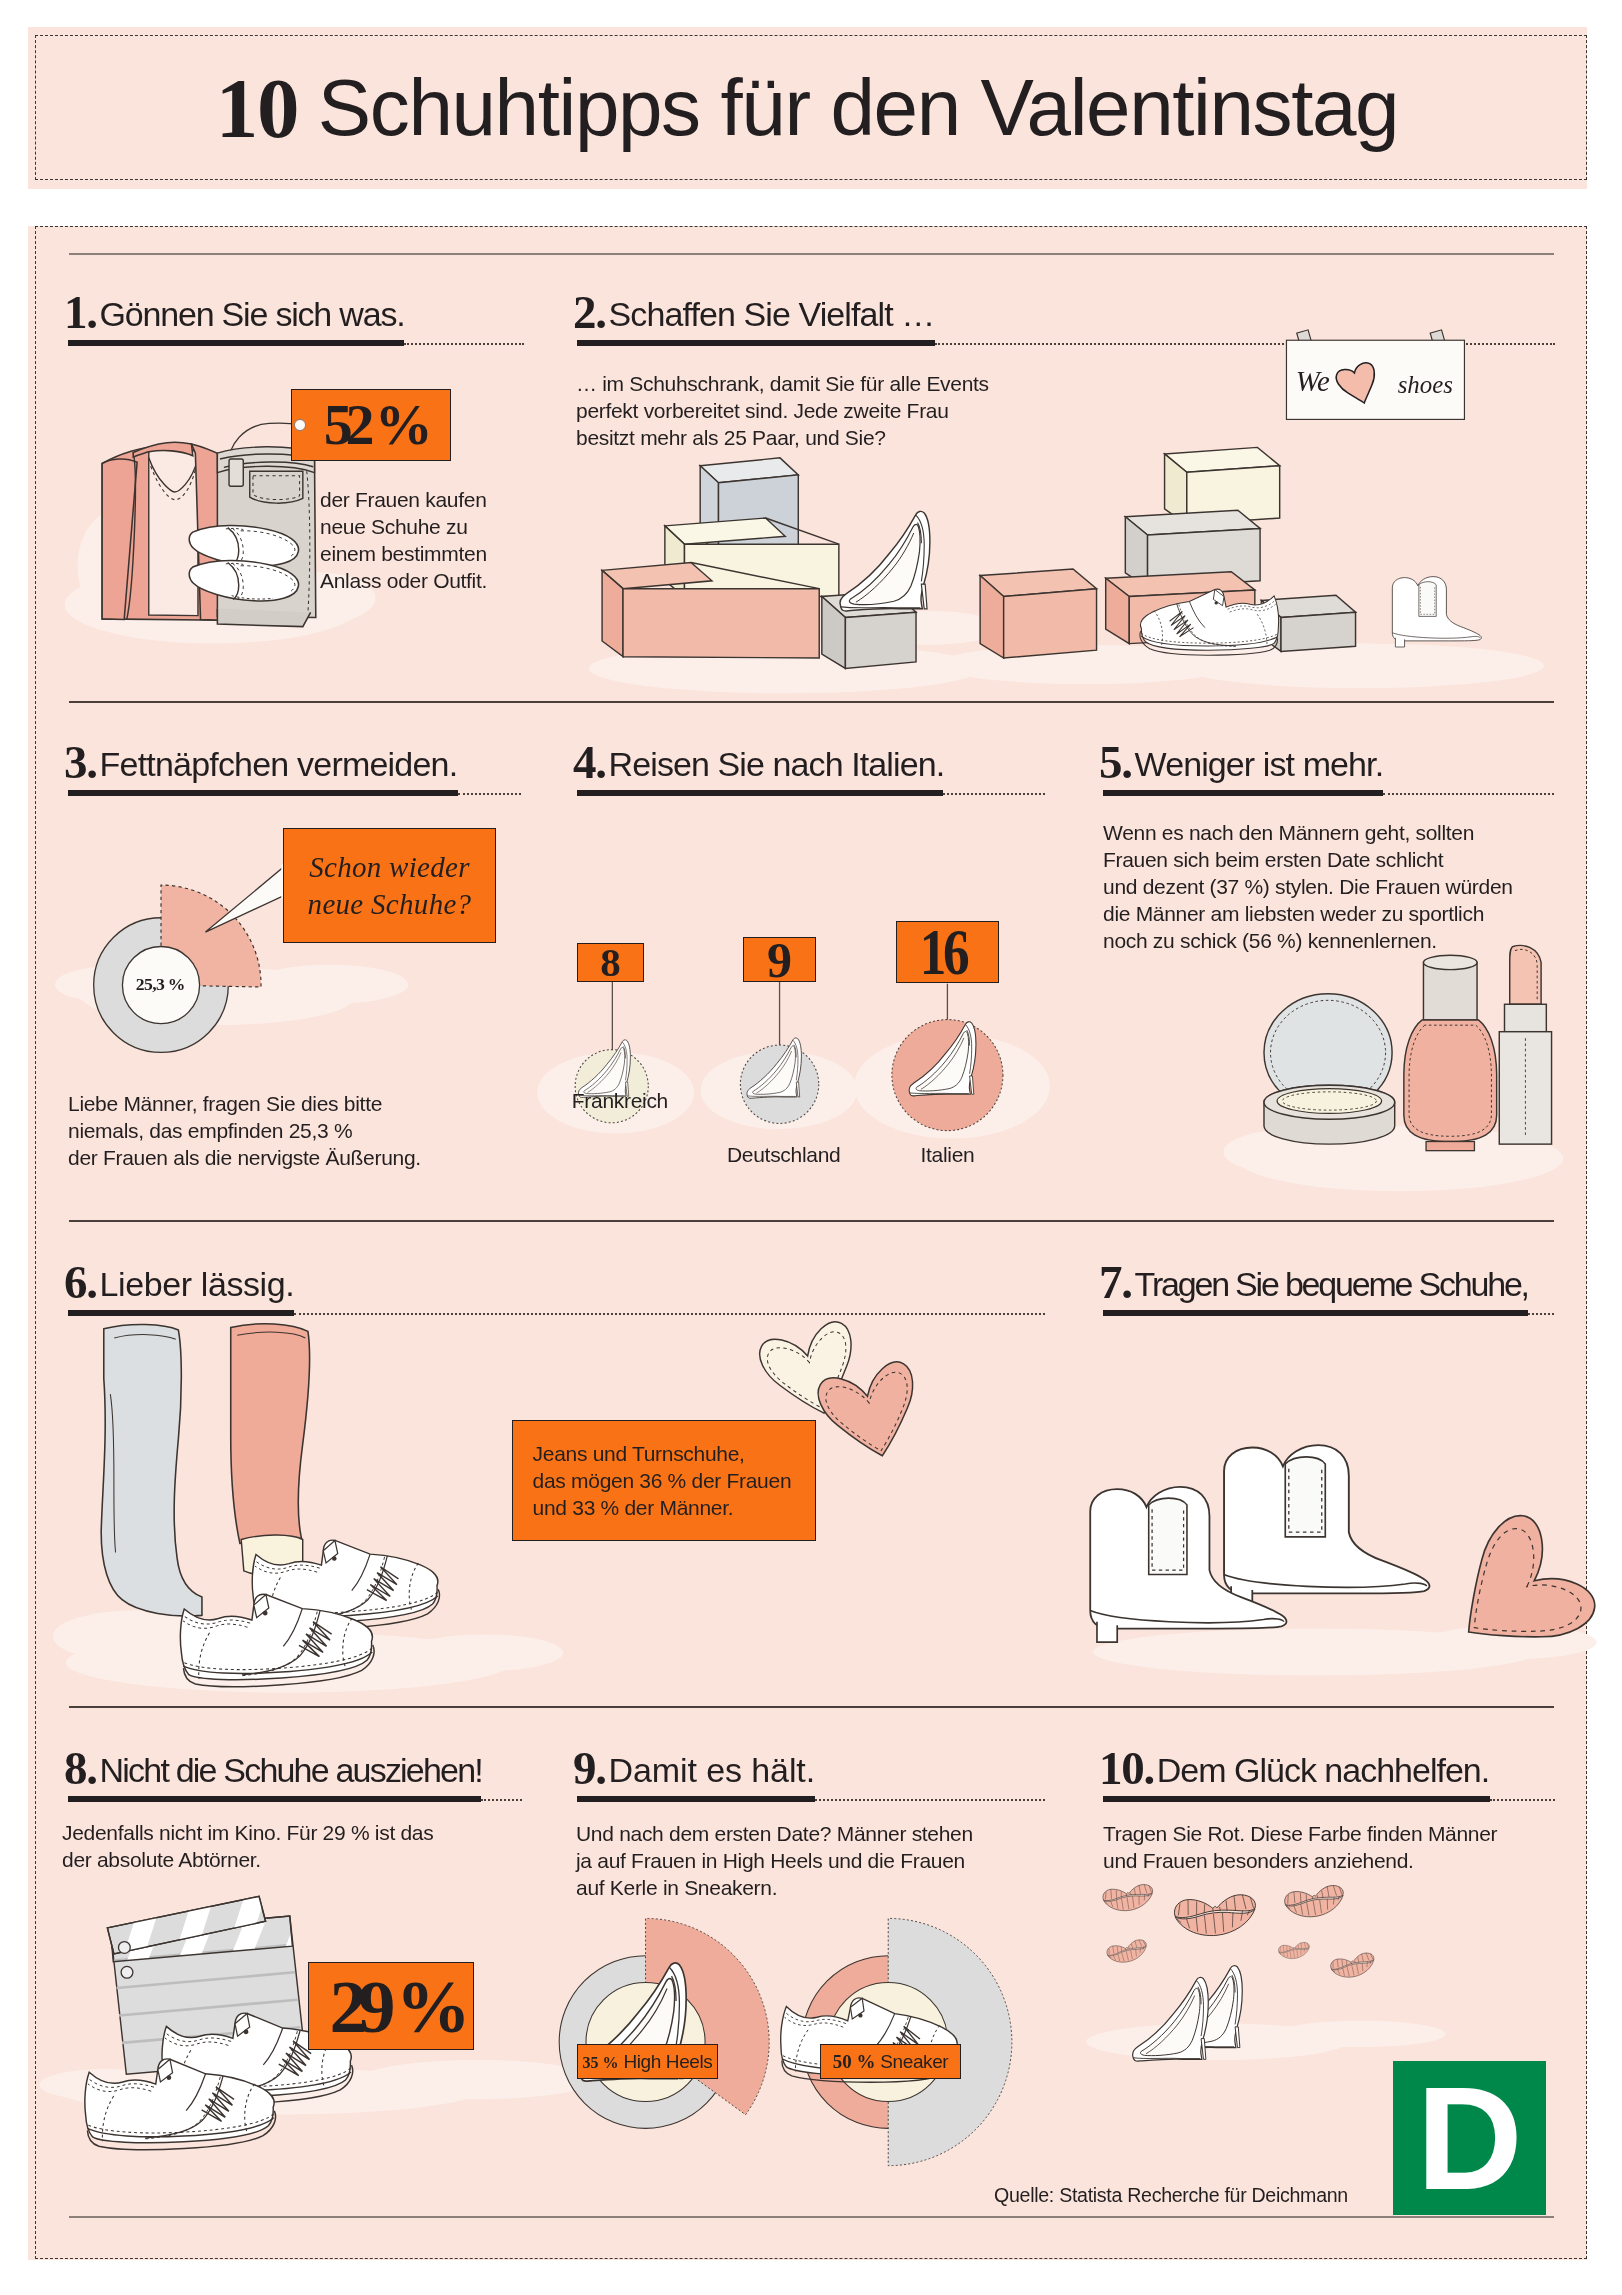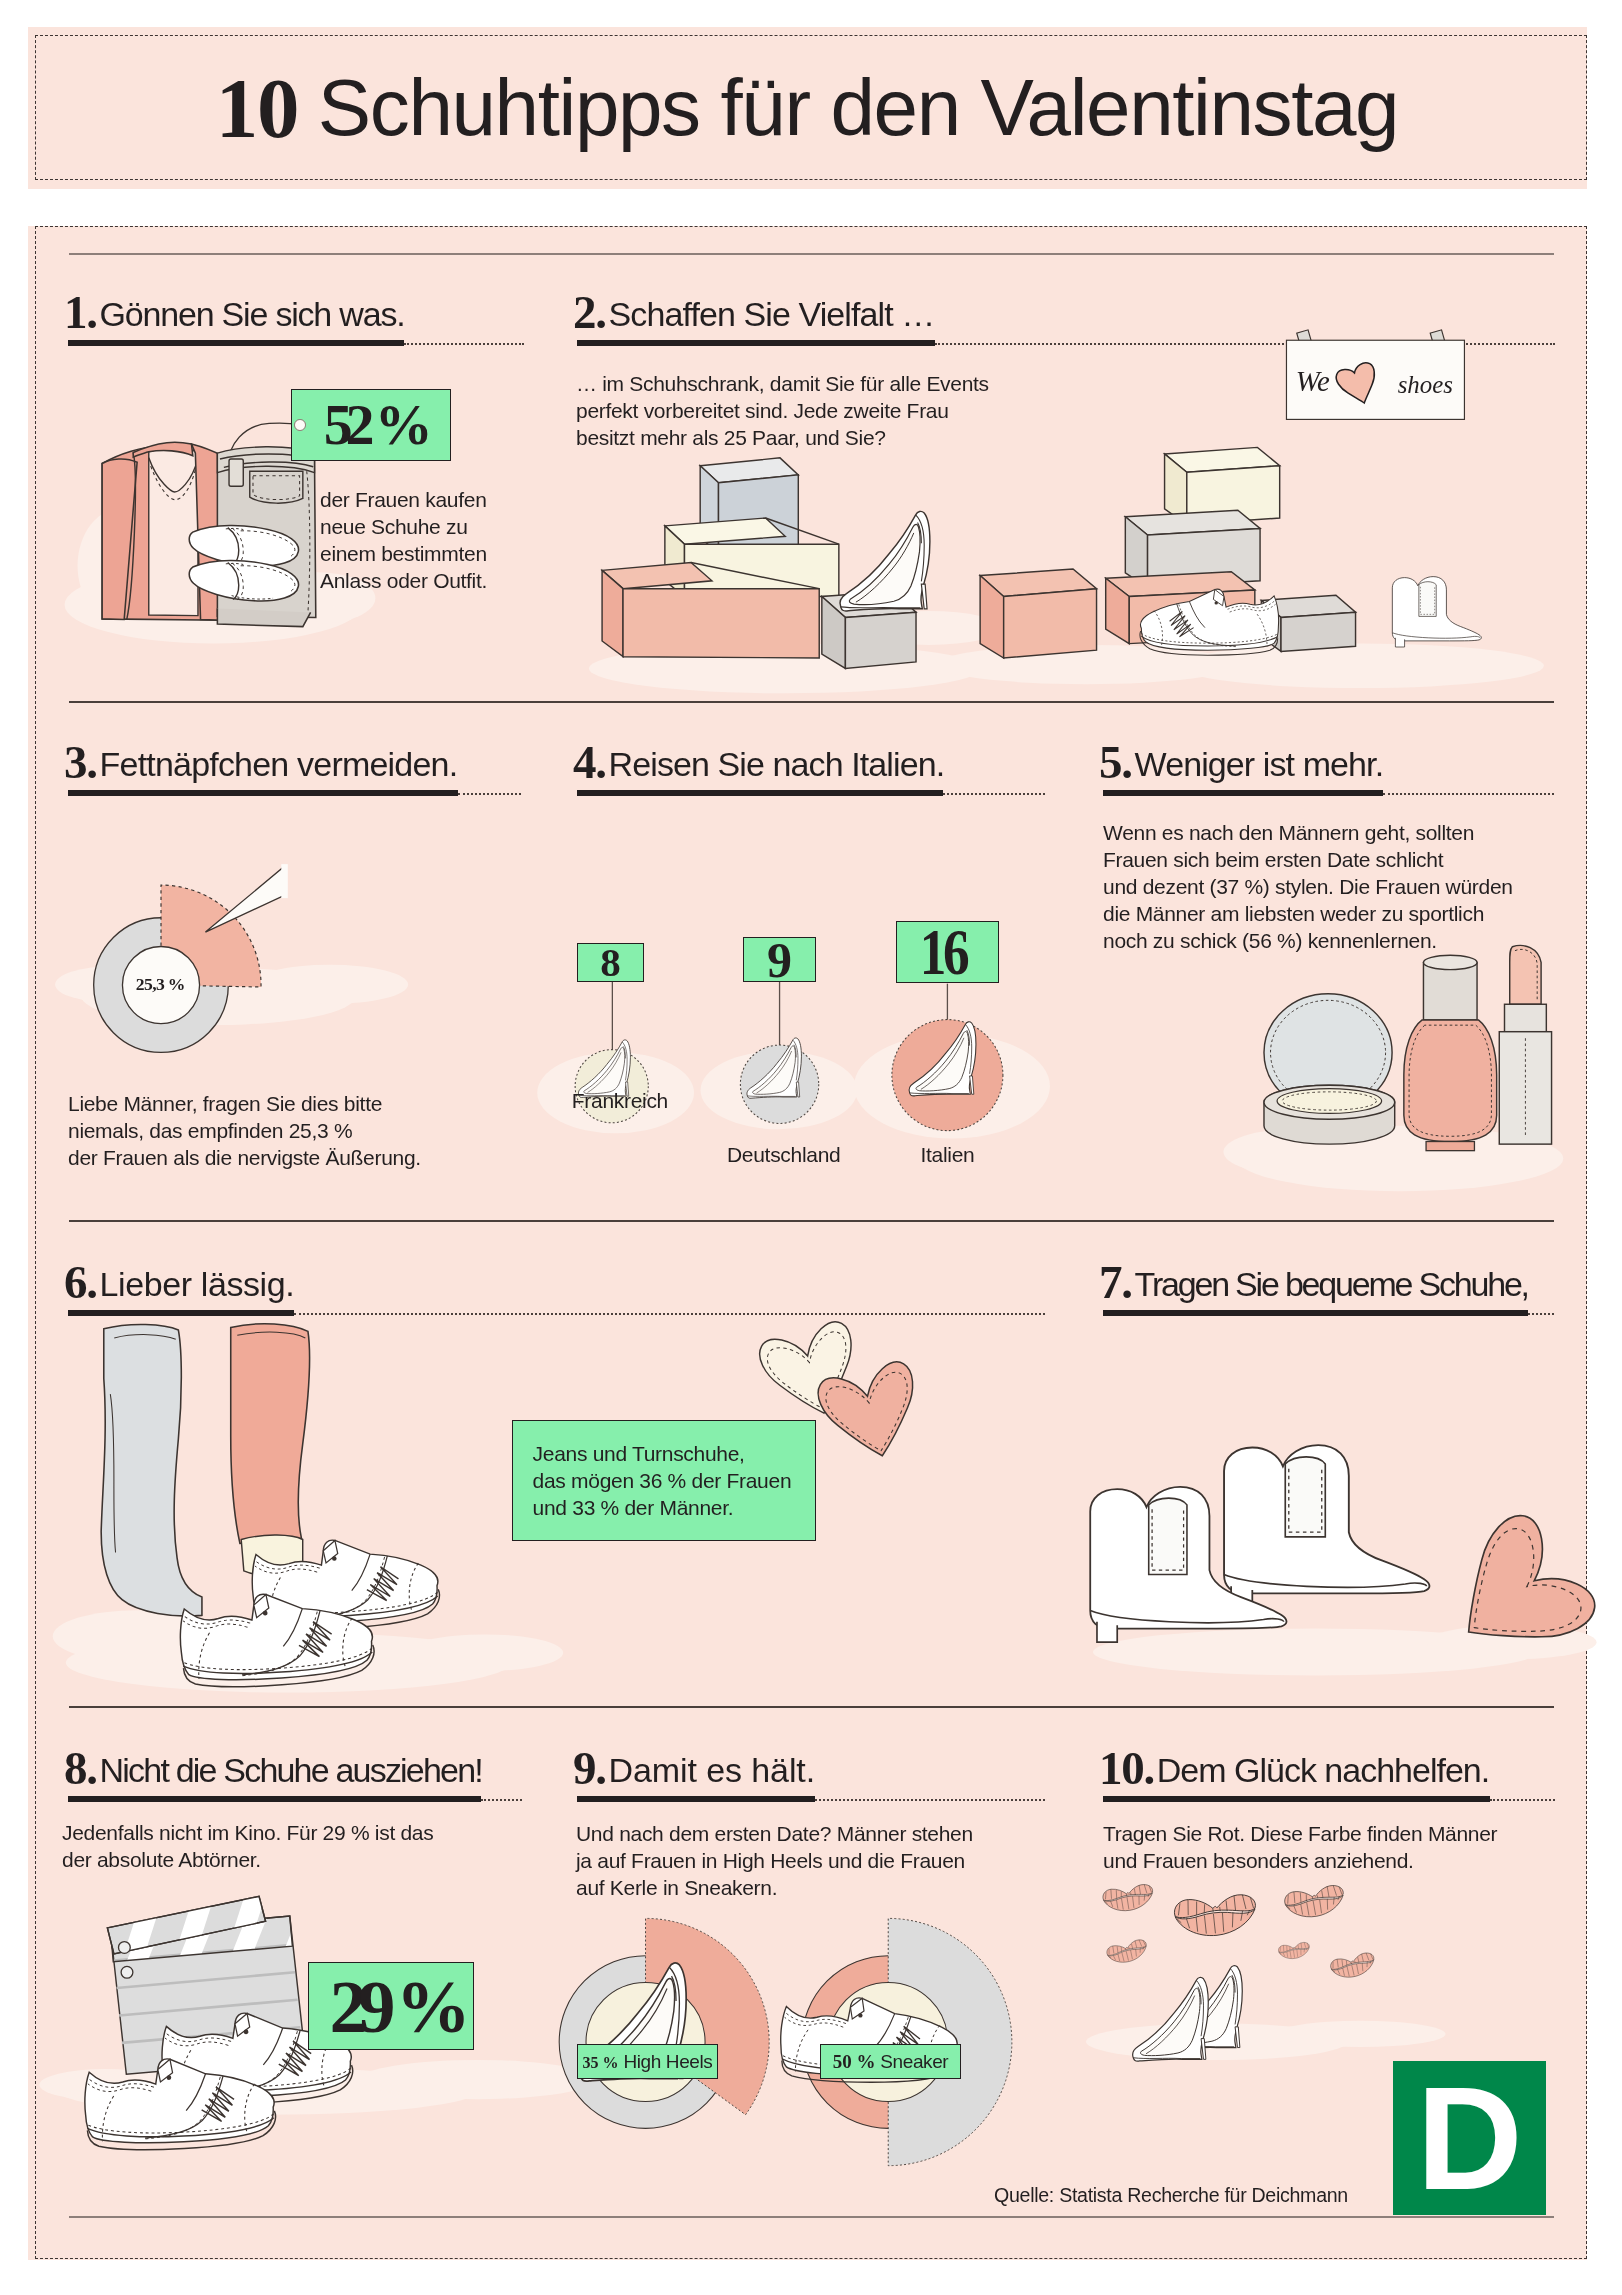--- a/index.html
+++ b/index.html
@@ -38,21 +38,21 @@
   .h-txt{font-family:"Liberation Sans",sans-serif;font-weight:400;font-size:34px;
      line-height:1;letter-spacing:-1.7px;}
   .hbar{position:absolute;height:5.9px;background:#231f20;}
   .hdots{position:absolute;height:0;border-top:2px dotted #4a3f3b;}
 
   
   .copy{position:absolute;font-size:21px;line-height:27px;font-weight:400;
      letter-spacing:-0.3px;color:#231f20;white-space:nowrap;}
 
   
-  .wbox{position:absolute;background:#86efac;border:1.3px solid #231f20;box-sizing:border-box;
+  .wbox{position:absolute;background:#f97316;border:1.3px solid #231f20;box-sizing:border-box;
      display:flex;align-items:center;justify-content:center;}
   .pctbig{font-family:"Liberation Serif",serif;font-weight:bold;line-height:1;}
 
   
   .abs{position:absolute;}
   svg{display:block;overflow:visible;}
   .scriptfont{font-family:"Liberation Serif",serif;font-style:italic;}
 </style>
 </head>
 <body>
@@ -280,20 +280,23 @@
     <circle cx="142" cy="251" r="103" fill="#dcdcdc" stroke="#3c3430" stroke-width="2"></circle>
 
     <path d="M142 251 L142 98 A153 153 0 0 1 295 253.9 Z" fill="#f2b4a2" stroke="#3c3430" stroke-width="1.8" stroke-dasharray="5 5"></path>
 
     <circle cx="142" cy="251" r="59" fill="#fdfbf8" stroke="#3c3430" stroke-width="2"></circle>
     <text x="141" y="258" text-anchor="middle" font-family="Liberation Serif, serif" font-weight="bold" font-size="27" fill="#231f20" letter-spacing="-1">25,3 %</text>
 
     <path d="M210 170 L330 70 L330 114 Z" fill="#fdfbf8" stroke="#3c3430" stroke-width="2"></path>
     <rect x="326" y="66" width="10" height="52" fill="#fdfbf8"></rect>
   </svg>
+  <div class="wbox" style="left:283px;top:828px;width:213px;height:115px;flex-direction:column;justify-content:center;align-items:center">
+    <span class="scriptfont" style="font-size:29px;line-height:1.25;text-align:center;letter-spacing:0.3px"><span class="ln">Schon wieder</span><br><span class="ln">neue Schuhe?</span></span>
+  </div>
   <div class="copy" style="left:68px;top:1090px"><span class="ln">Liebe Männer, fragen Sie dies bitte</span><br><span class="ln">niemals, das empfinden 25,3 %</span><br><span class="ln">der Frauen als die nervigste Äußerung.</span></div>
 
   <div class="sect" style="left:573px;top:737px">
     <div class="head">
       <span class="h-num">4.</span>
       <span class="h-txt" style="letter-spacing:-0.9px">Reisen Sie nach Italien.</span>
     </div>
     <div class="hbar" style="left:3.9px;top:53px;width:366px"></div>
     <div class="hdots" style="left:370px;top:56px;width:102px"></div>
   </div>

